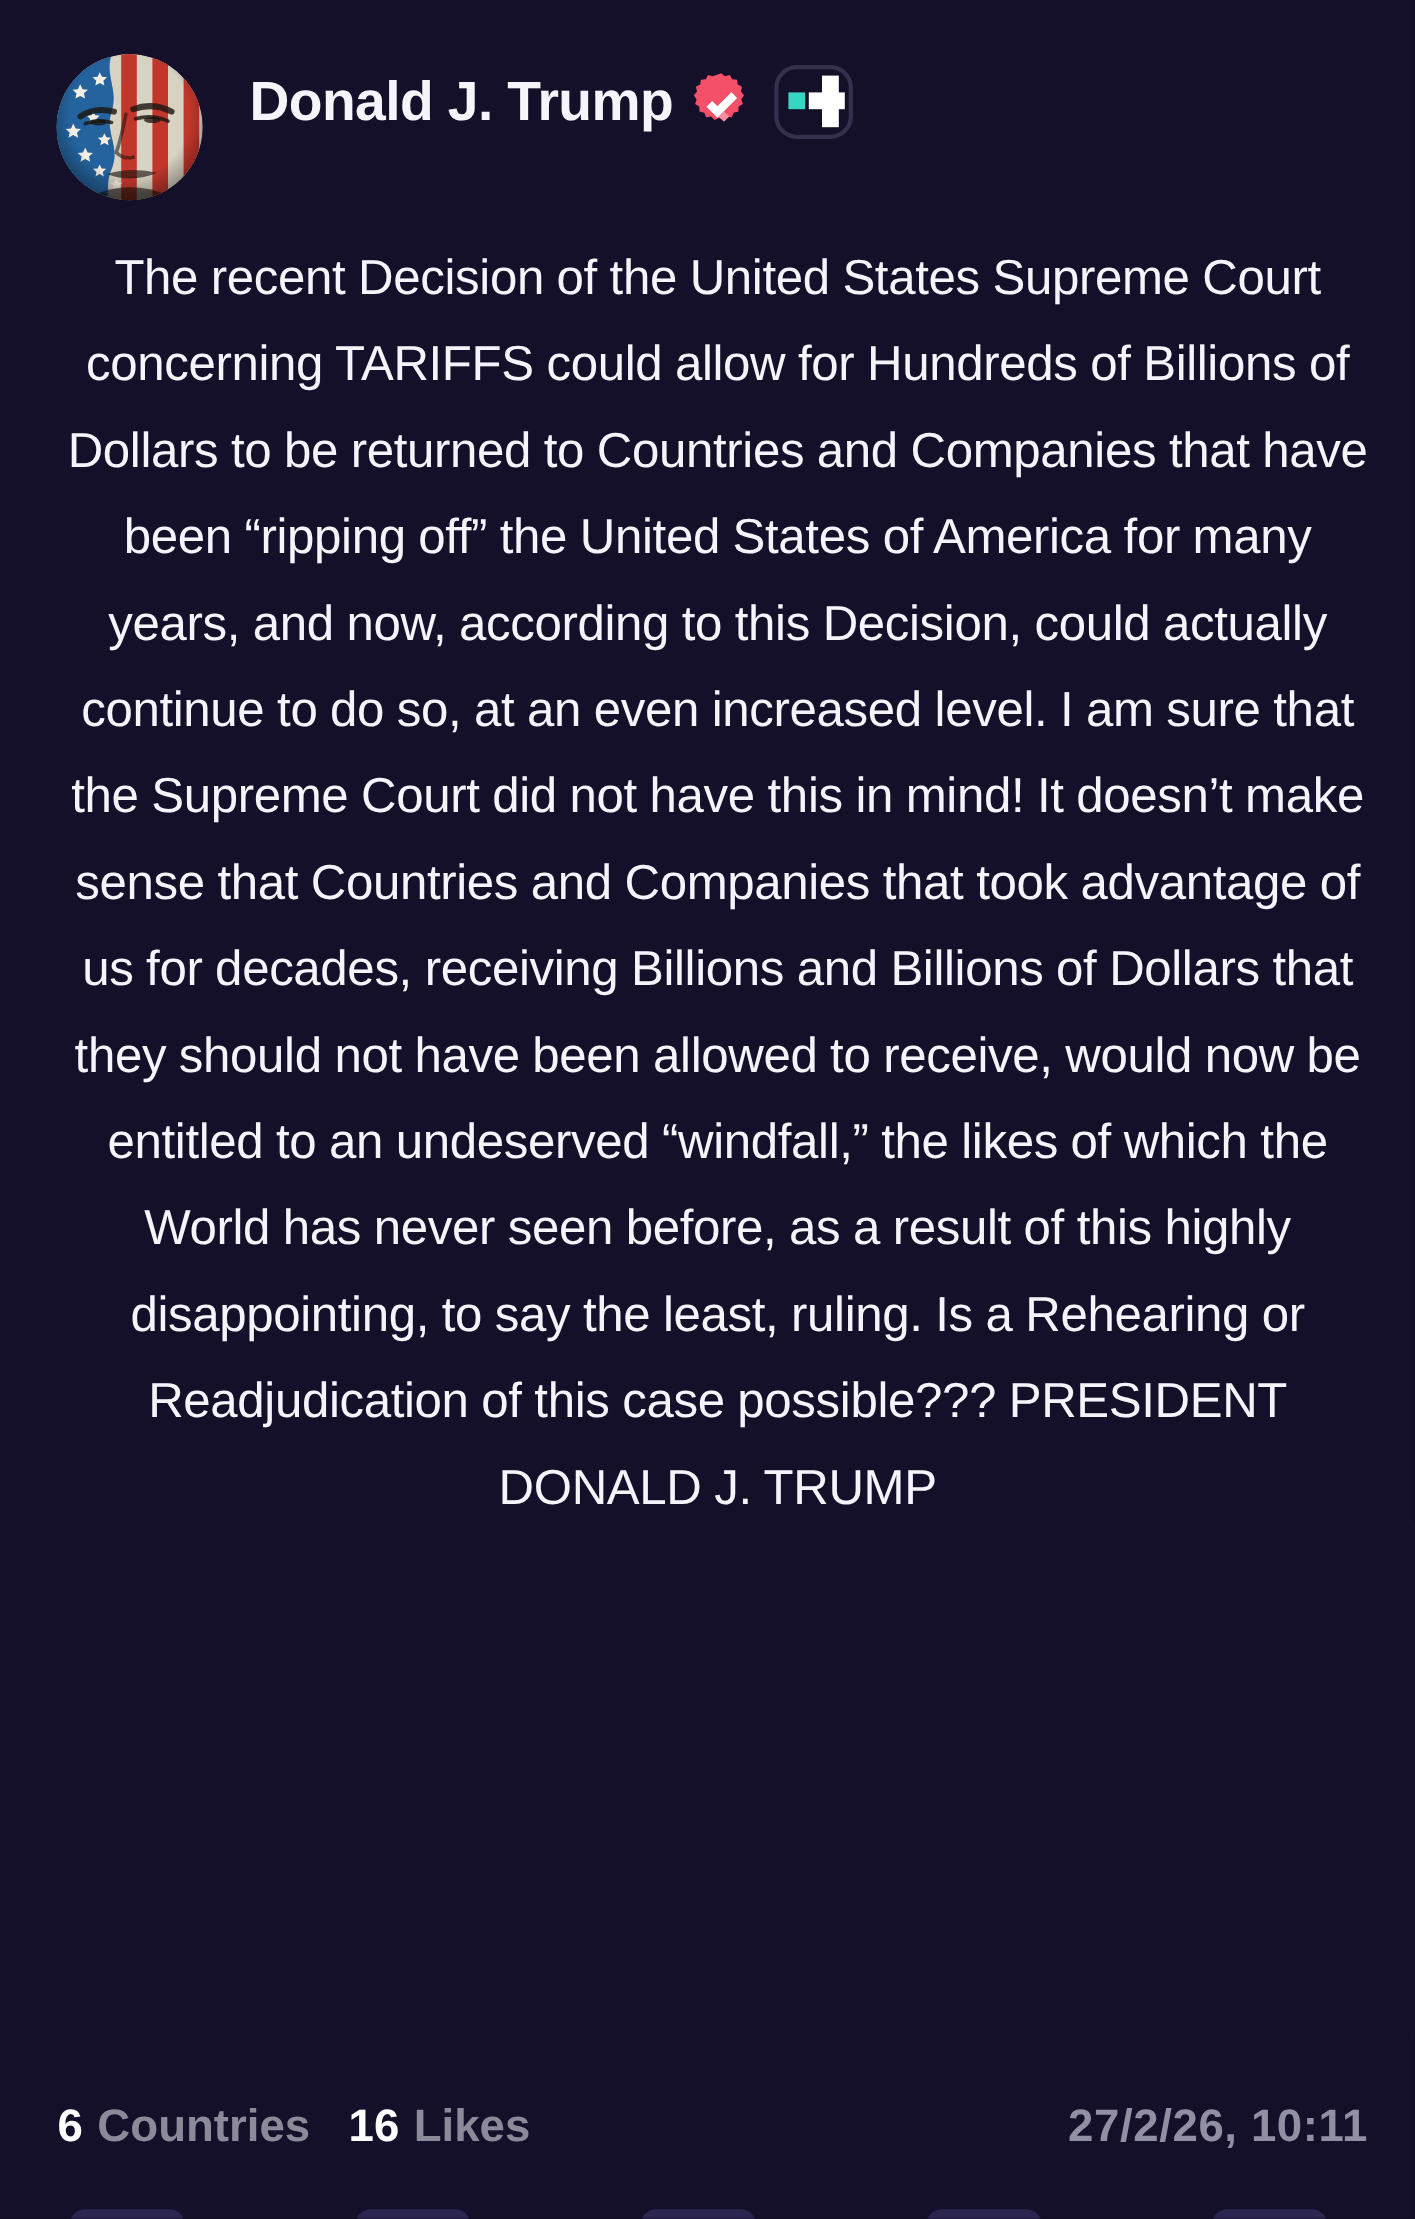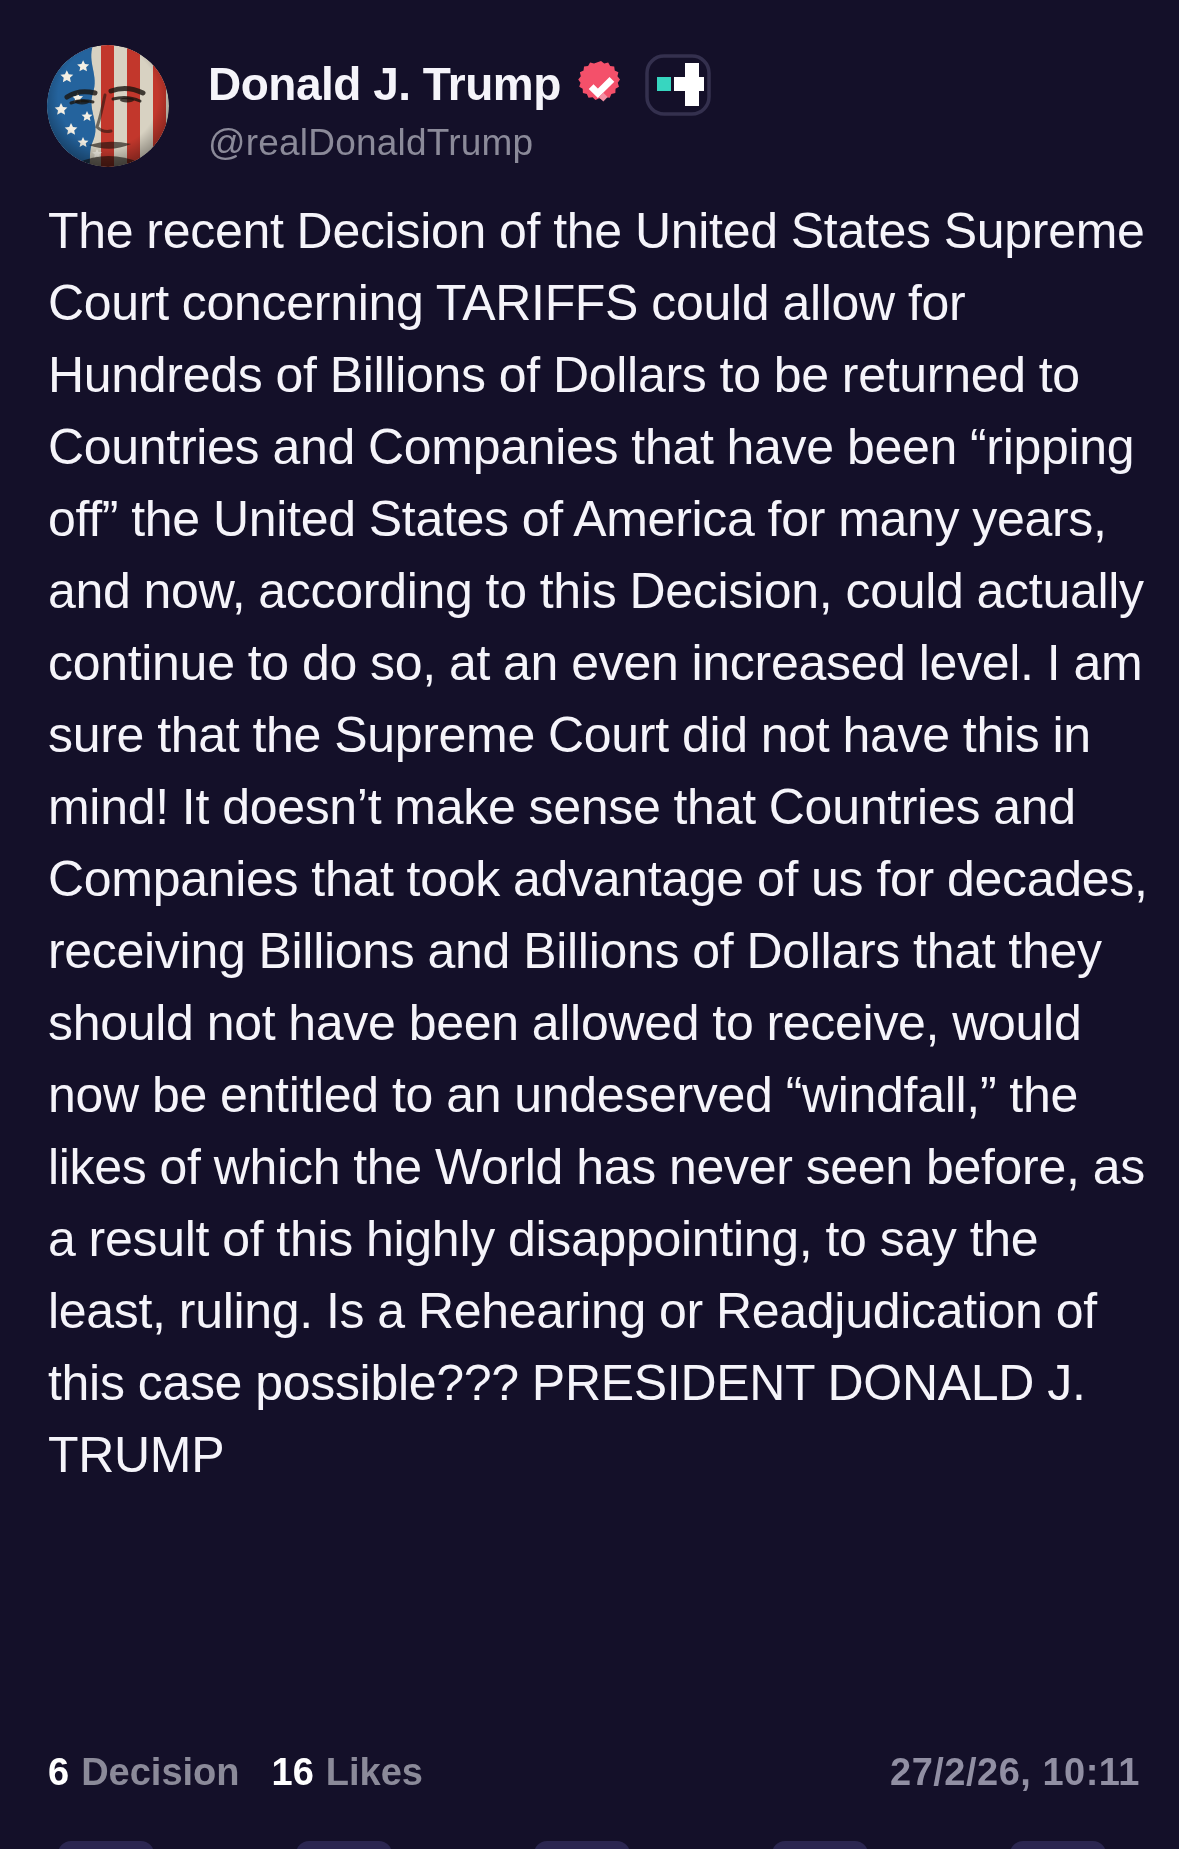--- a/index.html
+++ b/index.html
@@ -32,22 +32,22 @@
   .handle{
     position:absolute;left:208px;top:122px;
     color:var(--text-secondary,#8b8a99);
     font-size:37px;font-weight:400;letter-spacing:0.2px;
   }
   
   .post-body{
     position:absolute;left:48px;top:195px;width:1100px;
     margin:0;
     color:var(--text-primary,#f5f4fa);
-    font-size:50px;line-height:72px;font-weight:400;
-    letter-spacing:-0.3px;word-spacing:-0.5px;
+    font-size:41px;line-height:72px;font-weight:400;
+    letter-spacing:-0.3px;word-spacing:-0.5px;text-align:center;
   }
   
   .footer{
     position:absolute;left:48px;right:39px;top:1748px;height:48px;
     display:flex;align-items:center;justify-content:space-between;
     font-size:38px;
   }
   .stats{display:flex;align-items:center;}
   .stat{display:flex;align-items:center;gap:12px;text-decoration:none;cursor:pointer;}
   .stat + .stat{margin-left:32px;}
@@ -124,29 +124,28 @@
     <button class="logo-btn">
       <svg width="66" height="62" viewBox="0 0 66 62">
         <rect x="2" y="2" width="62" height="58" rx="17" fill="none" stroke="var(--logo-border,#34304e)" stroke-width="3.5"></rect>
         <rect x="12" y="23" width="14" height="14" fill="var(--logo-teal,#37d6c0)"></rect>
         <rect x="29" y="23" width="30" height="14" fill="#ffffff"></rect>
         <rect x="40" y="9" width="14" height="43" fill="#ffffff"></rect>
       </svg>
     </button>
   </div>
 
-  <div class="handle">@realDonaldTrump</div>
 
   <p class="post-body">The recent Decision of the United States Supreme Court concerning TARIFFS could allow for Hundreds of Billions of Dollars to be returned to Countries and Companies that have been “ripping off” the United States of America for many years, and now, according to this Decision, could actually continue to do so, at an even increased level. I am sure that the Supreme Court did not have this in mind! It doesn’t make sense that Countries and Companies that took advantage of us for decades, receiving Billions and Billions of Dollars that they should not have been allowed to receive, would now be entitled to an undeserved “windfall,” the likes of which the World has never seen before, as a result of this highly disappointing, to say the least, ruling. Is a Rehearing or Readjudication of this case possible??? PRESIDENT DONALD J. TRUMP</p>
 
   <div class="footer">
     <div class="stats">
       <span class="stat">
         <span class="count">6</span>
-        <span class="label">Decision</span>
+        <span class="label">Countries</span>
       </span>
       <span class="stat">
         <span class="count">16</span>
         <span class="label">Likes</span>
       </span>
     </div>
     <span class="timestamp">27/2/26, 10:11</span>
   </div>
 
   <button class="action-pill" style="left:58px"></button>

